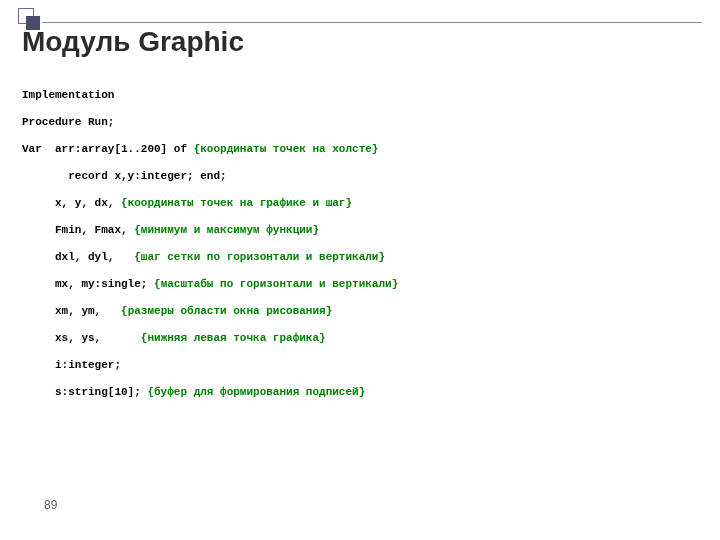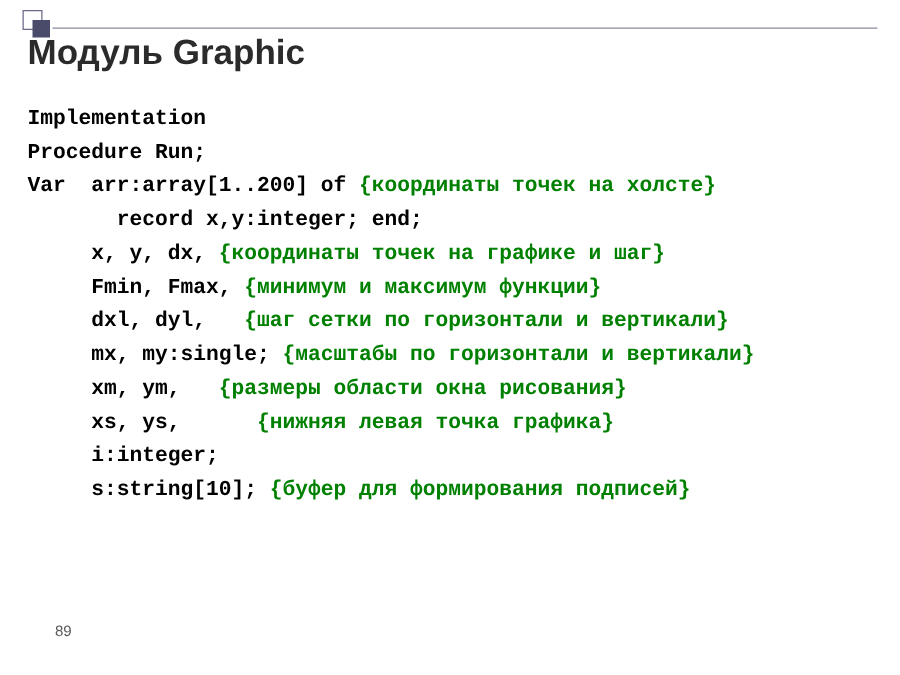--- a/index.html
+++ b/index.html
@@ -46,21 +46,21 @@
     left: 22px;
     font-size: 28px;
     font-weight: bold;
     color: #2b2b2b;
   }
   .body {
     position: absolute;
     top: 82px;
     left: 22px;
     font-family: "Courier New", monospace;
-    font-size: 17px;
+    font-size: 11px;
     line-height: 27px;
     font-weight: bold;
     color: #000;
     white-space: pre;
   }
   .c { color: #008000; }
   .pgnum {
     position: absolute;
     left: 44px;
     bottom: 28px;

